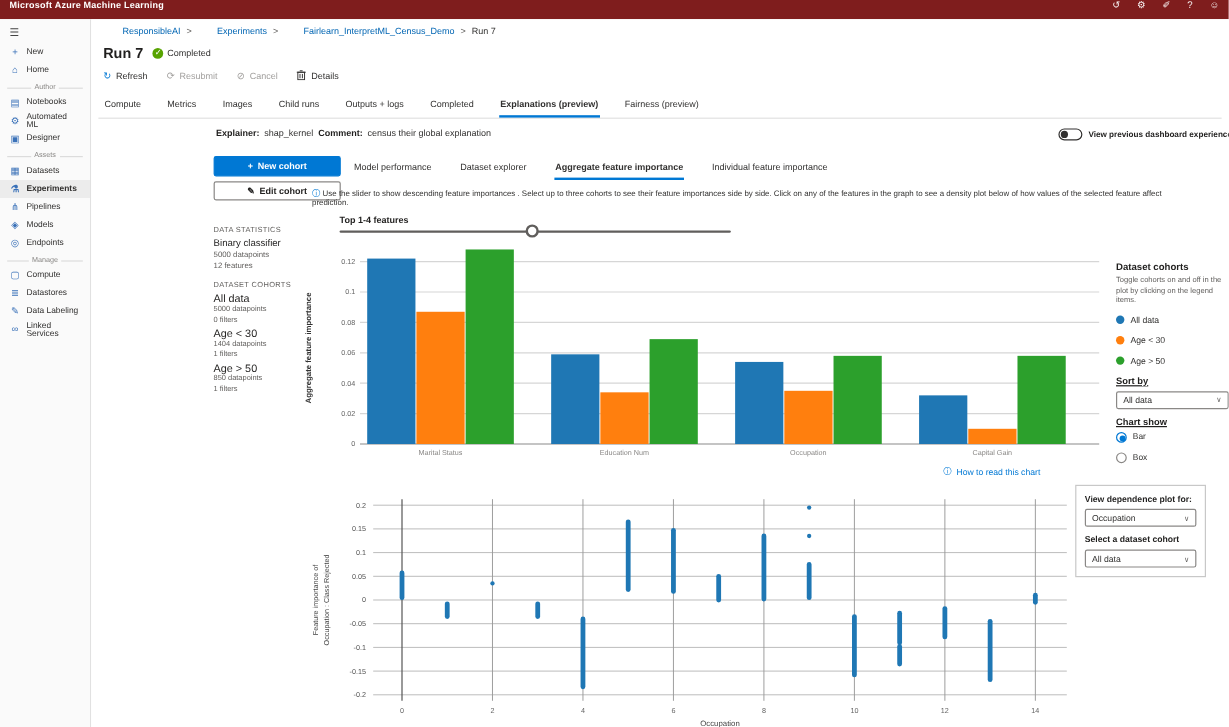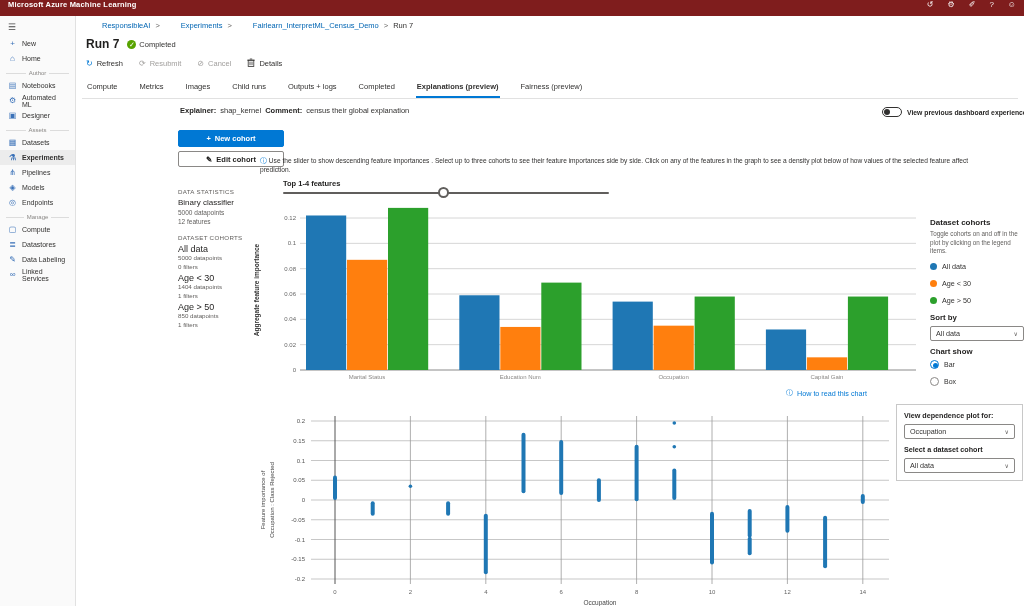--- a/index.html
+++ b/index.html
@@ -73,31 +73,31 @@
   .stats-sub { margin-bottom:2px; }
   .cohorts-col { top:218px; left:102px; width:94px; font-size:6.2px; color:#605e5c; }
   .cohort-name { font-size:9px; color:#201f1e; margin-top:3px; }
 
   .right-panel { top:202px; left:854px; width:94px; font-size:7px; }
   .rp-head { font-size:8px; font-weight:bold; color:#201f1e; margin-bottom:3px; }
   .rp-desc { font-size:6.3px; color:#605e5c; line-height:1.35; margin-bottom:6px; }
   .legend-item { display:flex; align-items:center; gap:5px; margin-bottom:8px; cursor:pointer; }
   .legend-dot { width:7px; height:7px; border-radius:50%; flex:0 0 7px; }
   .legend-lbl { font-size:7.2px; color:#323130; }
-  .rp-sub { font-size:7.8px; font-weight:bold; color:#201f1e; margin:1px 0 4px 0; }
+  .rp-sub { font-size:7.8px; font-weight:bold; color:#201f1e; margin:1px 0 4px 0;text-decoration:underline; }
   .select { border:1px solid #8a8886; border-radius:2px; height:15px; display:flex; align-items:center; justify-content:space-between; padding:0 5px; font-size:7.2px; background:#fff; cursor:pointer; margin-bottom:6px; }
   .select .chev { color:#605e5c; font-size:6px; }
   .radio-row { display:flex; align-items:center; gap:5px; margin-bottom:8px; cursor:pointer; }
   .radio { width:9px; height:9px; border-radius:50%; border:1px solid #8a8886; position:relative; flex:0 0 9px; background:#fff; }
   .radio.on { border-color:#0078d4; }
   .radio.on::after { content:""; position:absolute; left:2px; top:2px; width:5px; height:5px; border-radius:50%; background:#0078d4; }
 
   .howto { top:372px; left:710px; display:flex; gap:4px; align-items:center; font-size:7.2px; color:#0078d4; cursor:pointer; }
 
-  .dep-box { top:388px; left:820px; width:127px; border:1px solid #c8c8c8; padding:6px 7px 7px 7px; background:#fff; }
+  .dep-box { top:388px; left:820px; width:109px; border:1px solid #c8c8c8; padding:6px 7px 7px 7px; background:#fff; }
   .dep-lbl { font-size:7.2px; font-weight:bold; color:#201f1e; margin-bottom:4px; }
 
   svg text { font-family:"Liberation Sans", sans-serif; }
   #barChart { top:179px; left:174px; }
   #scatterChart { top:392px; left:179px; }
 </style>
 </head>
 <body>
 
 <div class="topbar">
@@ -251,20 +251,26 @@
 
   <div class="btn-blue abs">
     <span>+</span>
     <span>New cohort</span>
   </div>
   <div class="btn-ghost abs">
     <span>✎</span>
     <span>Edit cohort</span>
   </div>
 
+  <div class="dash-tabs abs">
+    <span class="dtab">Model performance</span>
+    <span class="dtab">Dataset explorer</span>
+    <span class="dtab active">Aggregate feature importance</span>
+    <span class="dtab">Individual feature importance</span>
+  </div>
 
   <div class="info-line abs">
     <span class="info-ic">ⓘ</span>
     <span>Use the slider to show descending feature importances . Select up to three cohorts to see their feature importances side by side. Click on any of the features in the graph to see a density plot below of how values of the selected feature affect prediction.</span>
   </div>
 
   <div class="slider-label abs">Top 1-4 features</div>
   <div class="slider-track abs">
     <span class="slider-handle" id="sliderHandle" style="left: calc(49% - 5px);"></span>
   </div>

